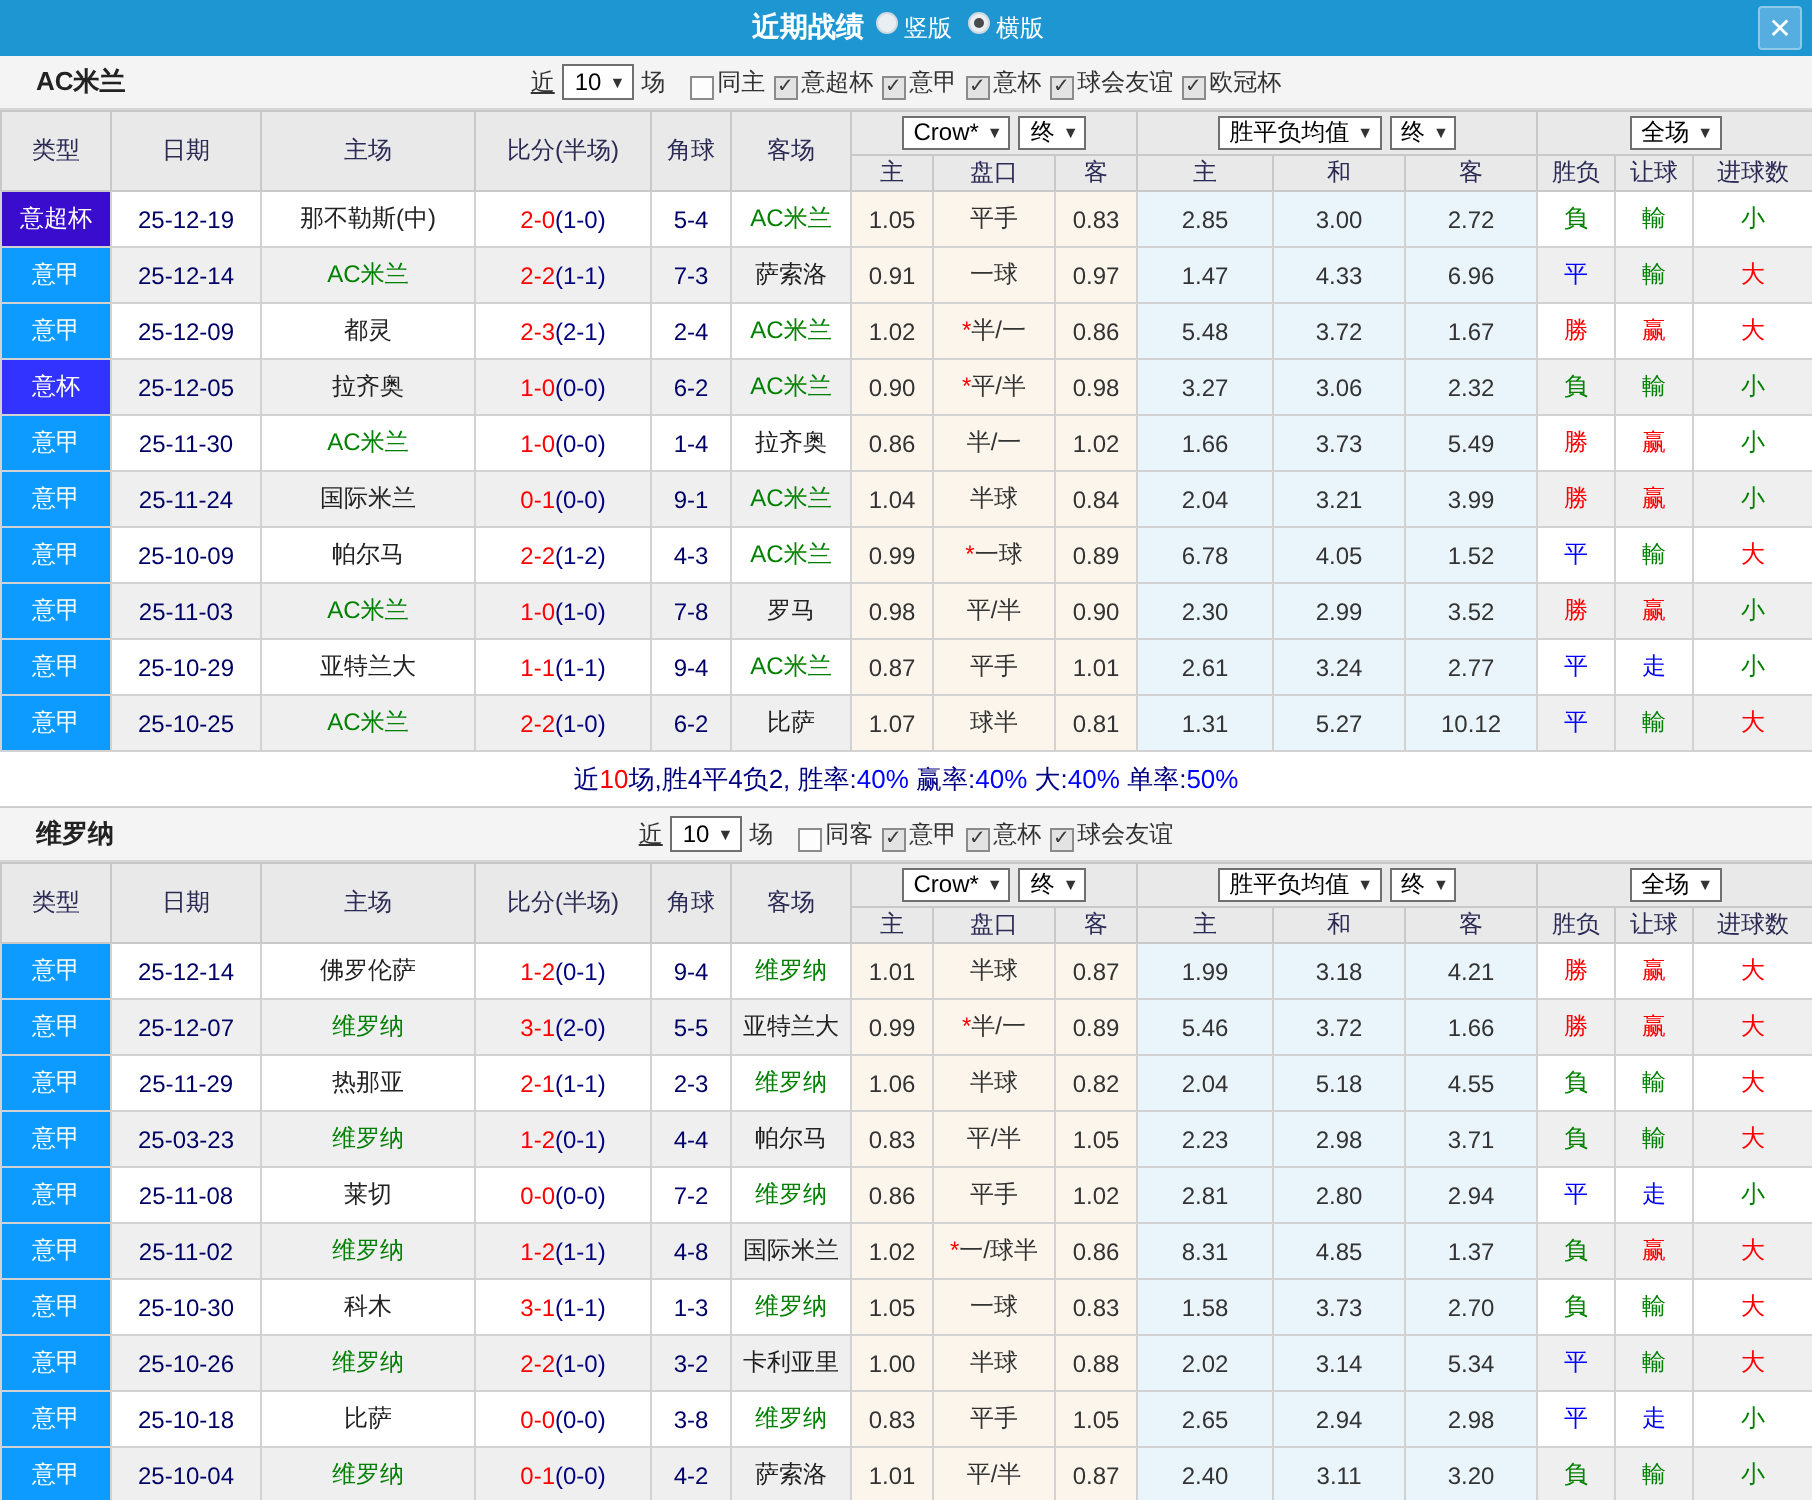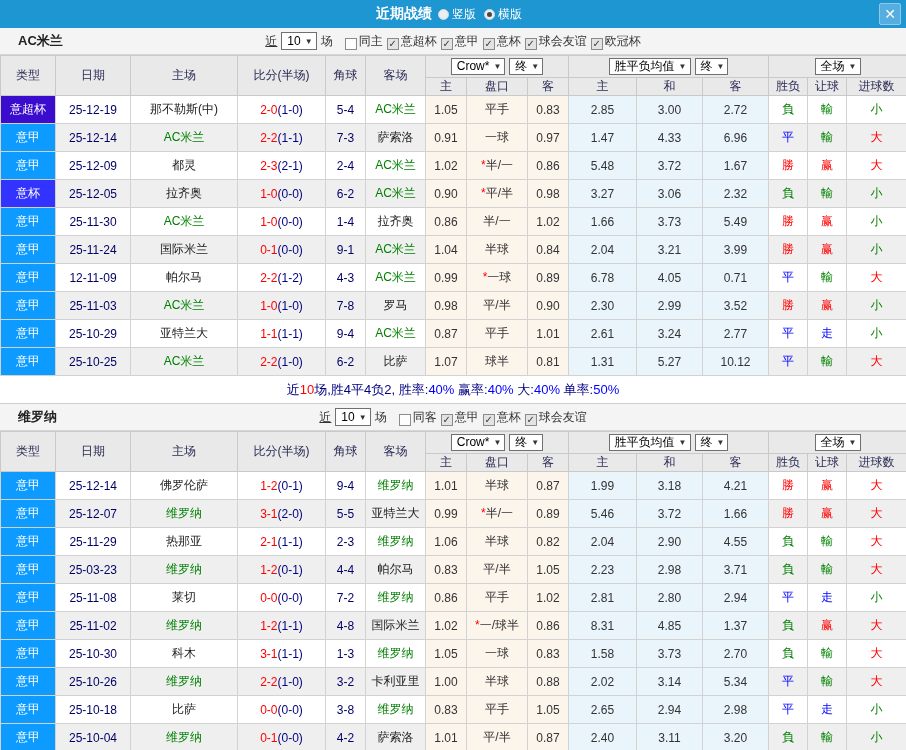--- a/index.html
+++ b/index.html
@@ -9,21 +9,21 @@
   }
   .window { width:906px; height:598px; position:relative; background:#fff; }
 
   
   .titlebar {
     height:28px; background:#1e96d2; position:relative;
     display:flex; align-items:center; justify-content:center;
   }
   .title { color:#fff; font-weight:bold; font-size:14px; }
   .radio-group { display:inline-flex; align-items:center; margin-left:6px; }
-  .radio { display:inline-flex; align-items:center; margin-right:8px; cursor:pointer; }
+  .radio { display:inline-flex; align-items:flex-start; margin-right:8px; cursor:pointer; }
   .radio-circle {
     width:11px; height:11px; border-radius:50%; background:#e9eef2;
     border:1px solid #cfd9e0; display:inline-flex; align-items:center; justify-content:center;
   }
   .radio-dot { width:5px; height:5px; border-radius:50%; background:#4a4a4a; }
   .radio-label { color:#fff; font-size:12px; margin-left:3px; }
   .close-btn {
     position:absolute; right:5px; top:3px; width:22px; height:22px;
     background:#56ade0; border:1px solid #8fc9ea; border-radius:2px;
     color:#fff; font-weight:bold; font-size:14px; line-height:20px; text-align:center; cursor:pointer;
@@ -294,31 +294,31 @@
               <td class="bg-cream oddsc">0.84</td>
               <td class="bg-blue oddsc">2.04</td>
               <td class="bg-blue oddsc">3.21</td>
               <td class="bg-blue oddsc">3.99</td>
               <td style="color: rgb(255, 0, 0);">勝</td>
               <td style="color: rgb(255, 0, 0);">赢</td>
               <td style="color: rgb(0, 128, 0);">小</td>
             </tr>
             <tr>
               <td class="typec" style="background: rgb(13, 155, 255);">意甲</td>
-              <td class="datec">12-11-09</td>
+              <td class="datec">25-10-09</td>
               <td>帕尔马</td>
               <td><span class="score-main">2-2</span><span class="score-half">(1-2)</span></td>
               <td class="cornerc">4-3</td>
               <td class="green">AC米兰</td>
               <td class="bg-cream oddsc">0.99</td>
               <td class="bg-cream oddsc"><span class="star">*</span>一球</td>
               <td class="bg-cream oddsc">0.89</td>
               <td class="bg-blue oddsc">6.78</td>
               <td class="bg-blue oddsc">4.05</td>
-              <td class="bg-blue oddsc">0.71</td>
+              <td class="bg-blue oddsc">1.52</td>
               <td style="color: rgb(0, 0, 255);">平</td>
               <td style="color: rgb(0, 128, 0);">輸</td>
               <td style="color: rgb(255, 0, 0);">大</td>
             </tr>
             <tr class="stripe">
               <td class="typec" style="background: rgb(13, 155, 255);">意甲</td>
               <td class="datec">25-11-03</td>
               <td class="green">AC米兰</td>
               <td><span class="score-main">1-0</span><span class="score-half">(1-0)</span></td>
               <td class="cornerc">7-8</td>
@@ -495,21 +495,21 @@
               <td class="typec" style="background: rgb(13, 155, 255);">意甲</td>
               <td class="datec">25-11-29</td>
               <td>热那亚</td>
               <td><span class="score-main">2-1</span><span class="score-half">(1-1)</span></td>
               <td class="cornerc">2-3</td>
               <td class="green">维罗纳</td>
               <td class="bg-cream oddsc">1.06</td>
               <td class="bg-cream oddsc">半球</td>
               <td class="bg-cream oddsc">0.82</td>
               <td class="bg-blue oddsc">2.04</td>
-              <td class="bg-blue oddsc">2.90</td>
+              <td class="bg-blue oddsc">5.18</td>
               <td class="bg-blue oddsc">4.55</td>
               <td style="color: rgb(0, 128, 0);">負</td>
               <td style="color: rgb(0, 128, 0);">輸</td>
               <td style="color: rgb(255, 0, 0);">大</td>
             </tr>
             <tr class="stripe">
               <td class="typec" style="background: rgb(13, 155, 255);">意甲</td>
               <td class="datec">25-03-23</td>
               <td class="green">维罗纳</td>
               <td><span class="score-main">1-2</span><span class="score-half">(0-1)</span></td>

